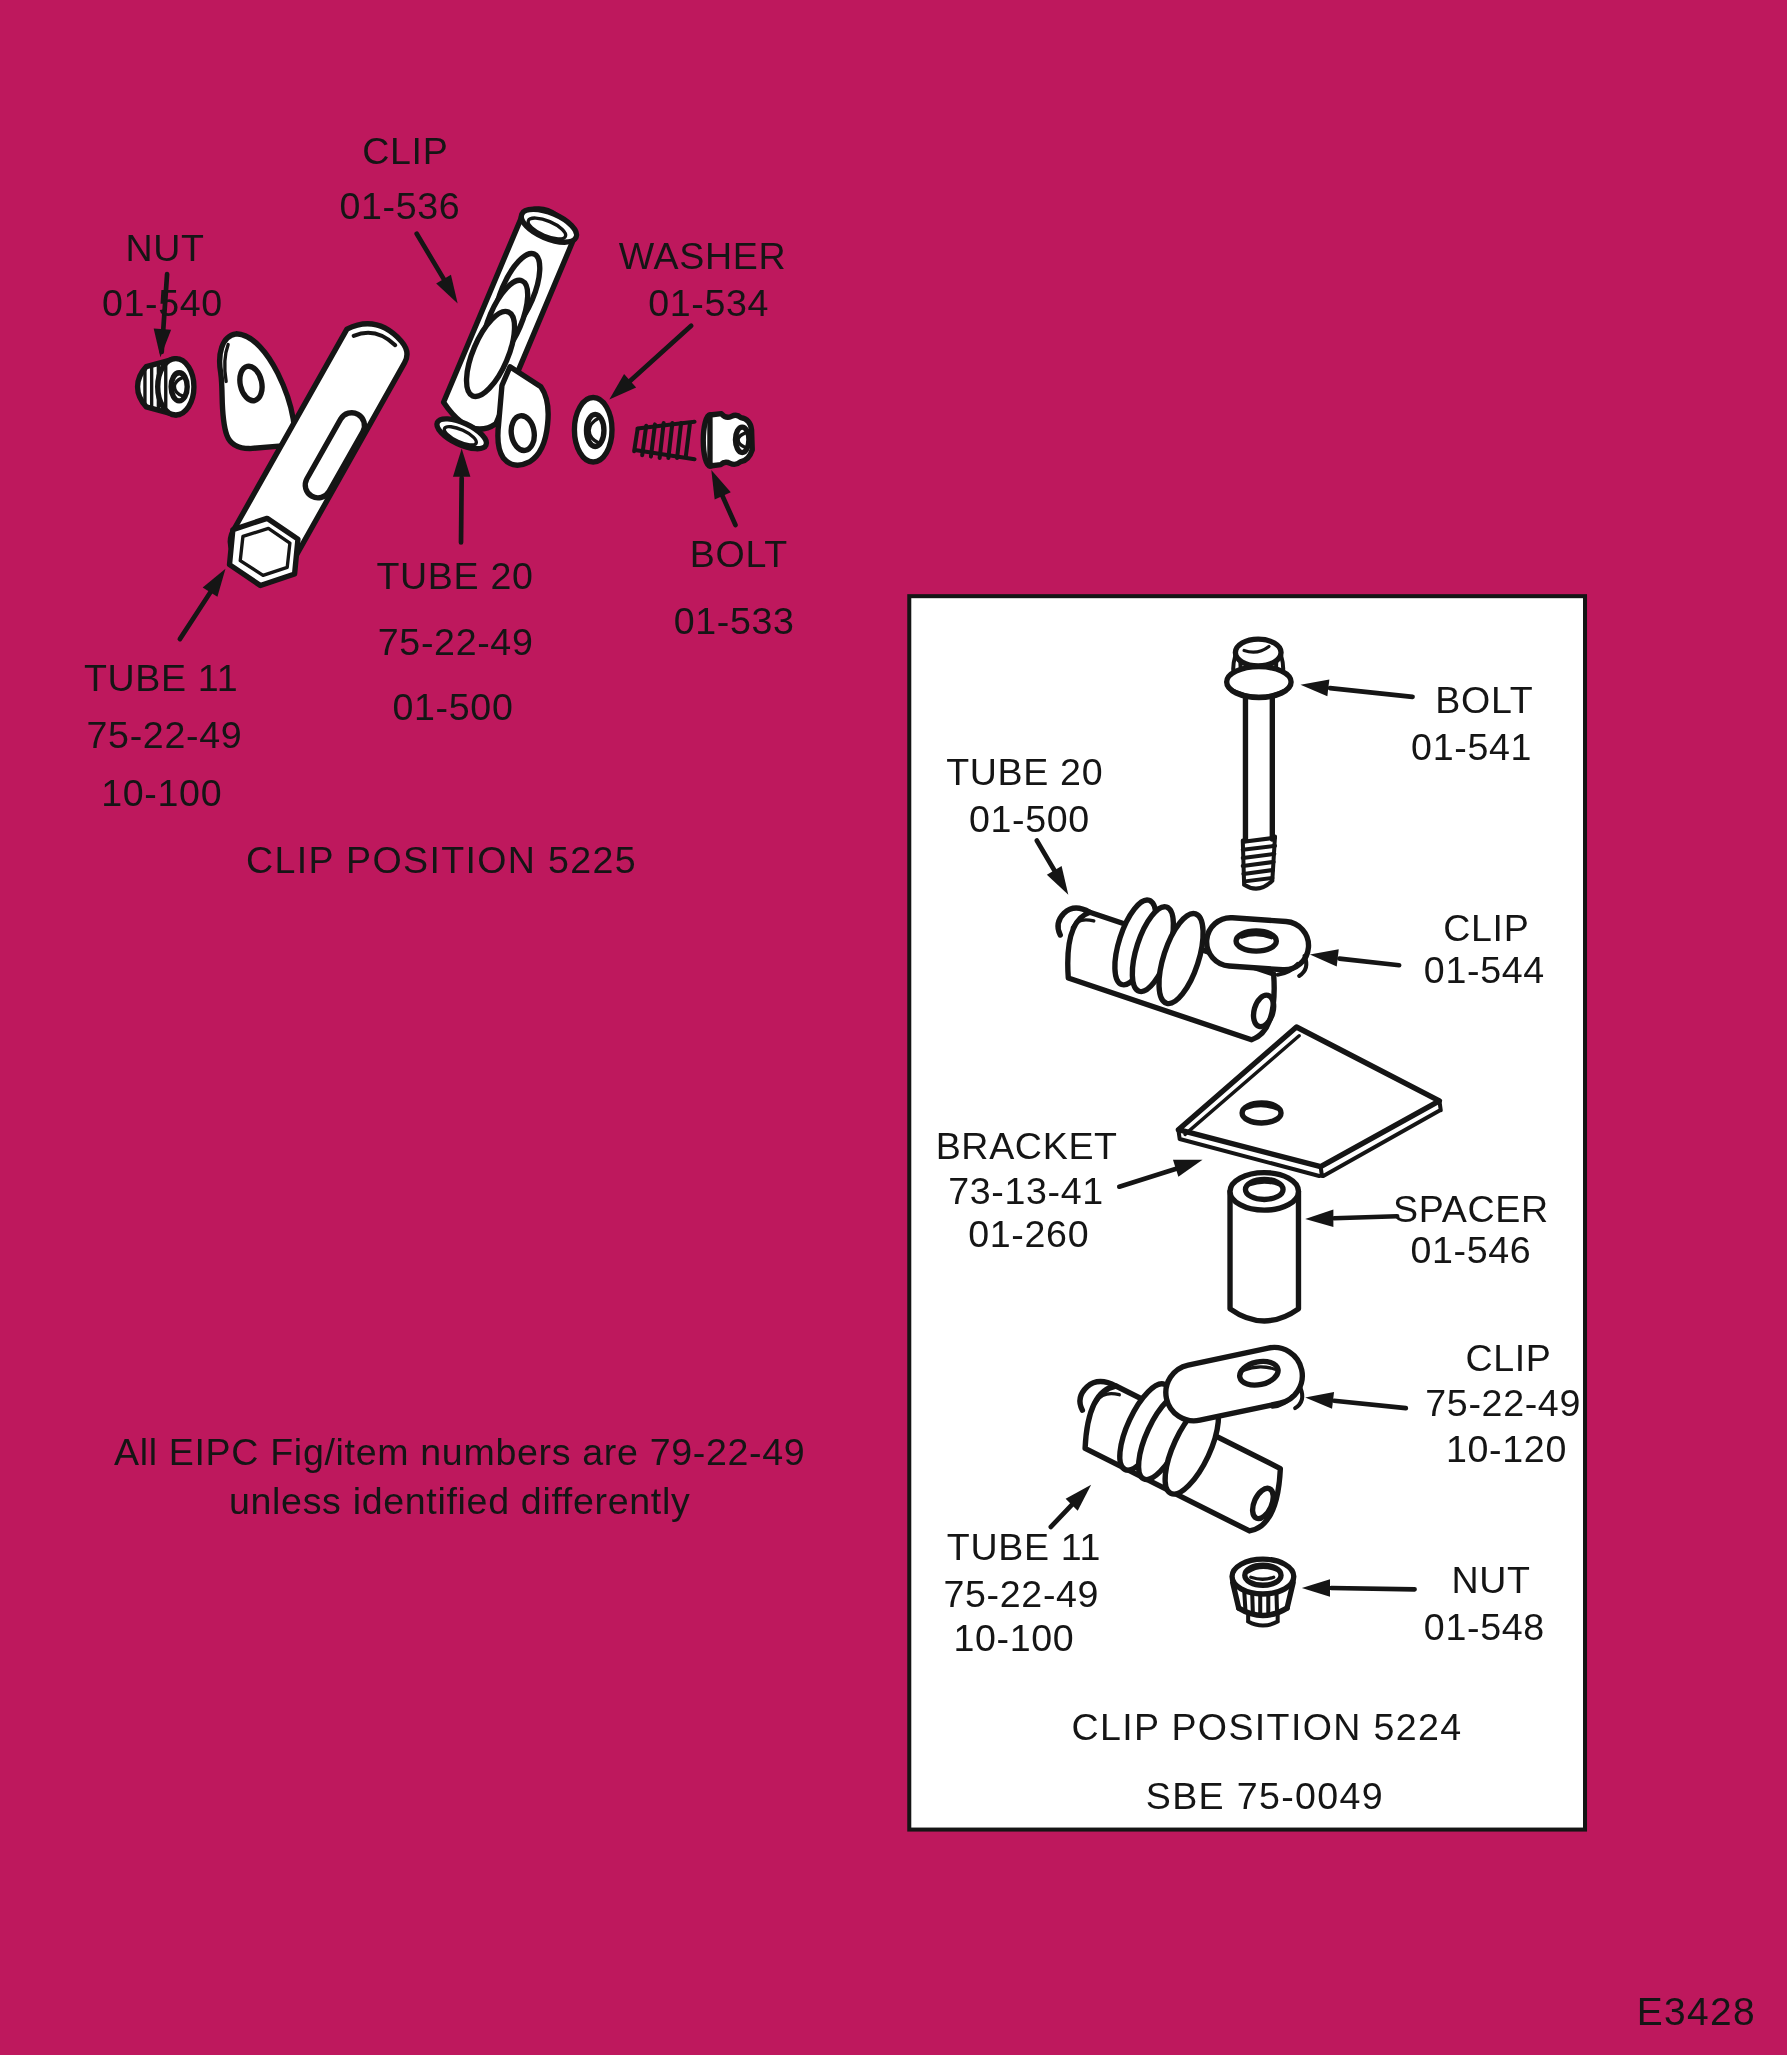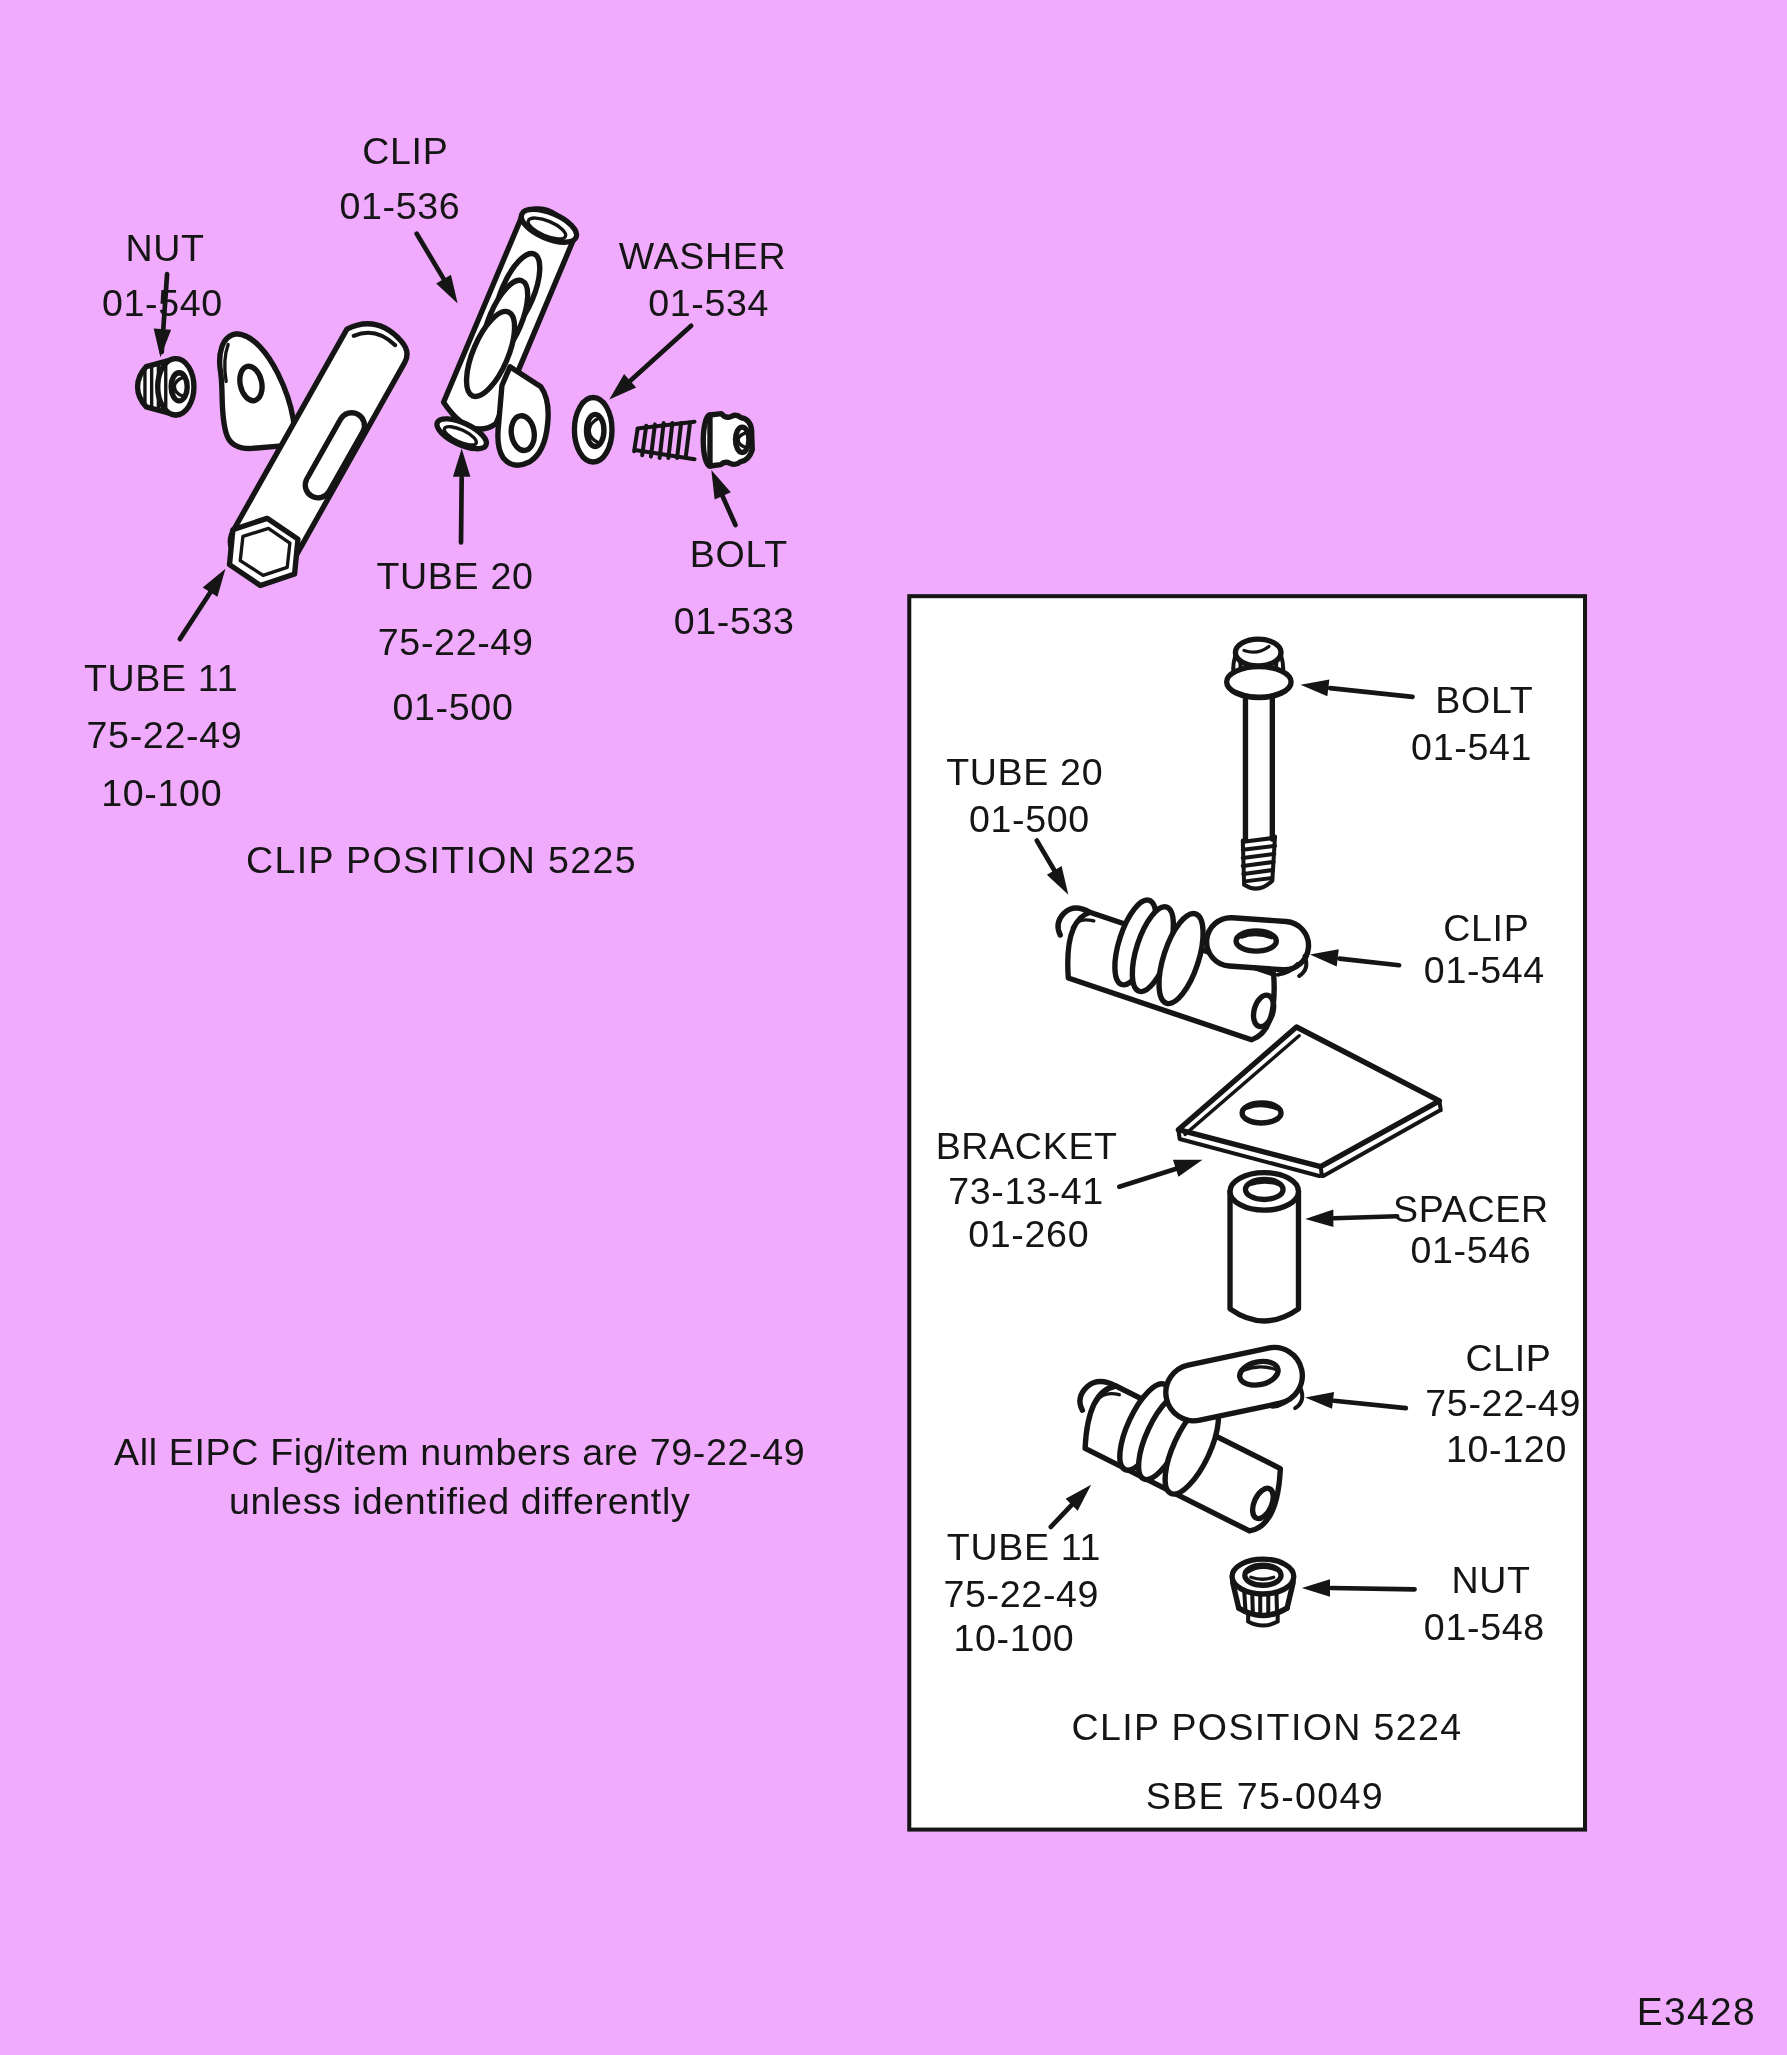--- a/index.html
+++ b/index.html
@@ -1,16 +1,16 @@
 <!DOCTYPE html>
 <html style="font-size:10.7px"><head>
 <meta charset="utf-8">
 <style>
   html,body{margin:0;padding:0;background:#ffffff;}
-  .page{position:relative;width:1787px;height:2056px;background:#f0abfc;overflow:hidden;}
+  .page{position:relative;width:1787px;height:2056px;background:#be185d;overflow:hidden;}
   svg{position:absolute;left:0;top:0;}
   svg .ln{stroke:#151515;stroke-width:8;fill:none;stroke-linecap:round;stroke-linejoin:round;}
   svg .fw{stroke:#151515;stroke-width:8;fill:#ffffff;stroke-linecap:round;stroke-linejoin:round;}
   svg .thin{stroke:#151515;stroke-width:5;fill:none;stroke-linecap:round;stroke-linejoin:round;}
   svg .mid{stroke:#151515;stroke-width:6;fill:none;stroke-linecap:round;stroke-linejoin:round;}
   svg .arrowline{stroke:#151515;stroke-width:7;fill:none;stroke-linecap:round;}
   svg .arrowhead{fill:#151515;stroke:none;}
   svg text{font-family:"Liberation Sans", sans-serif;fill:#151515;}
   svg .lbl{font-size:56px;letter-spacing:1px;text-anchor:middle;}
   svg .cap{font-size:56px;letter-spacing:2px;text-anchor:middle;}

